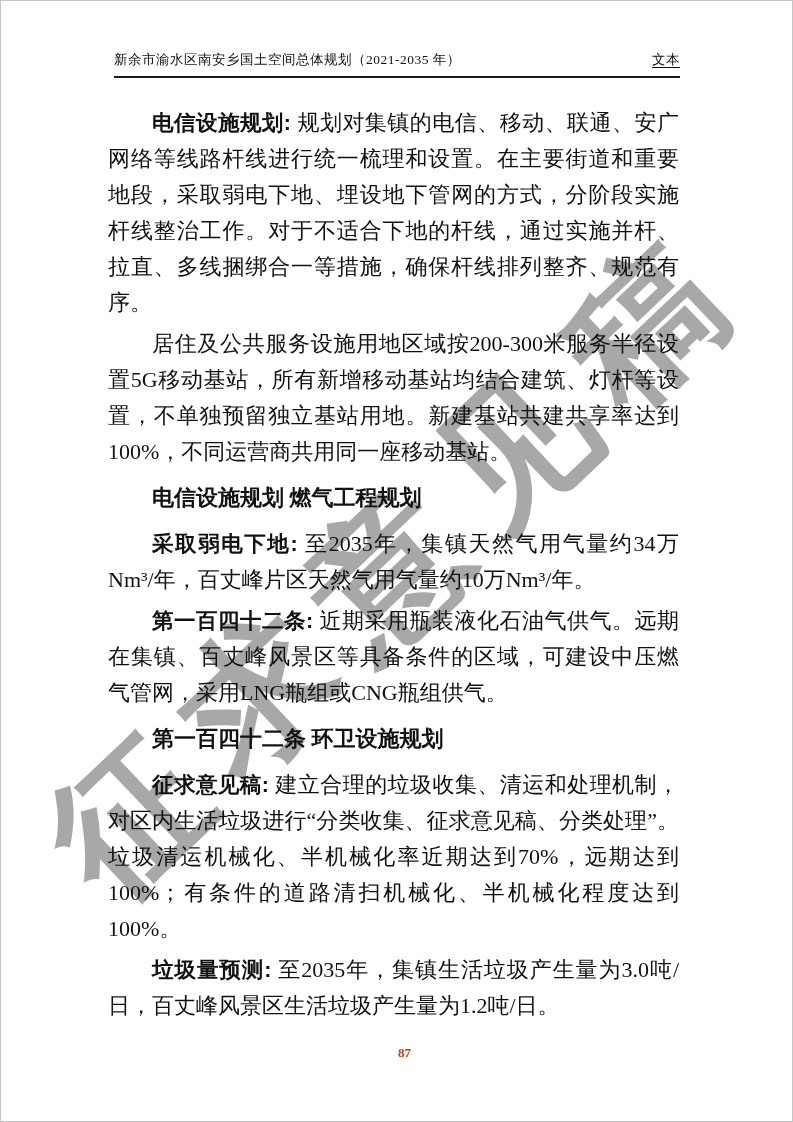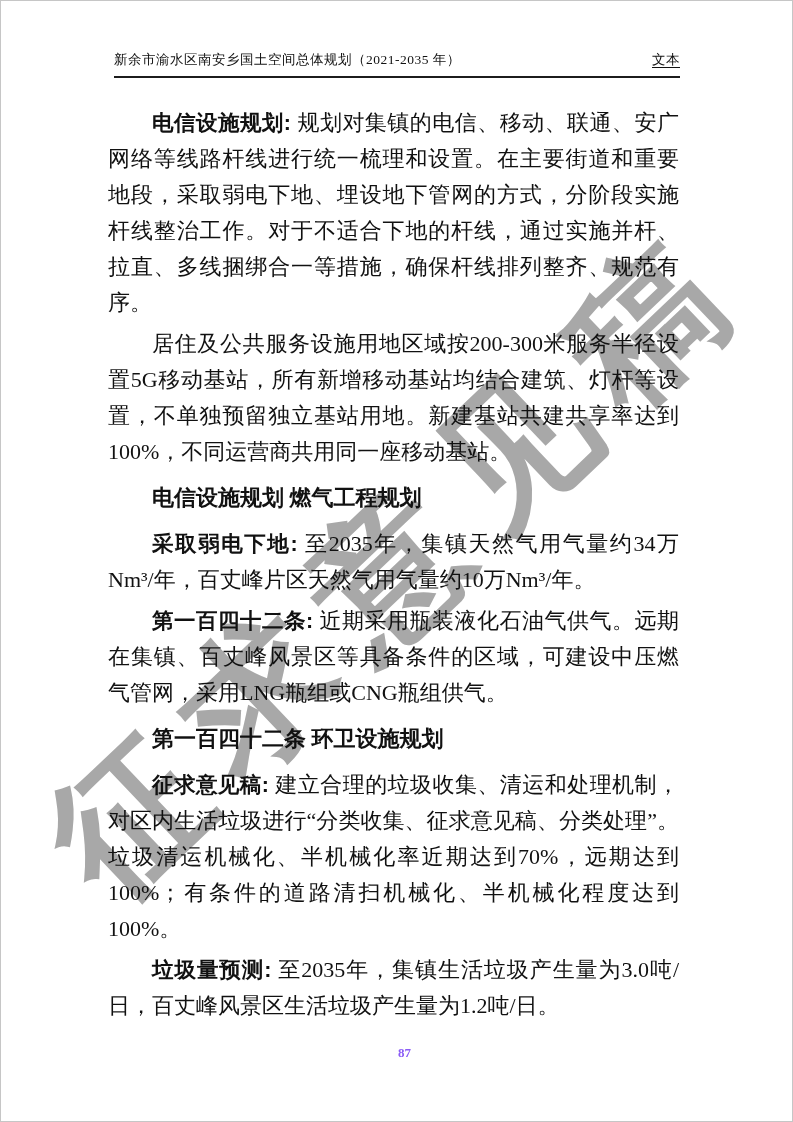--- a/index.html
+++ b/index.html
@@ -39,21 +39,21 @@
     font-weight:bold;
     font-family:"Liberation Sans","DejaVu Sans",sans-serif;
     font-size:21.5px;
   }
   .heading {
     margin:10px 0; text-indent:44px; font-weight:bold; font-size:22px;
   }
   
   .footer {
     position:absolute; left:16px; right:0; bottom:60px; z-index:2;
-    text-align:center; font-size:13px; color:#8b5cf6;font-weight:bold;
+    text-align:center; font-size:13px; color:#c2410c;font-weight:bold;
   }
 </style>
 </head>
 <body>
 
 <div class="page">
 
   <div class="header">
     <span class="title">新余市渝水区南安乡国土空间总体规划（2021-2035 年）</span>
     <span class="doc-type">文本</span>

